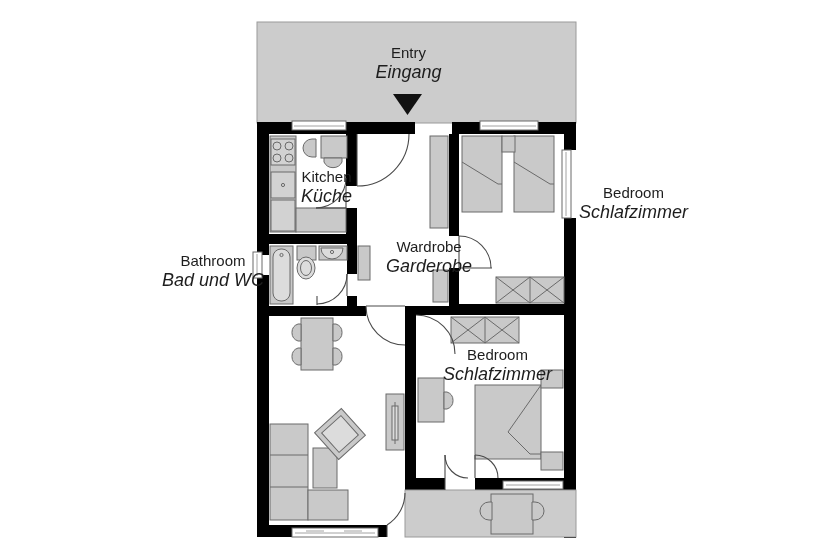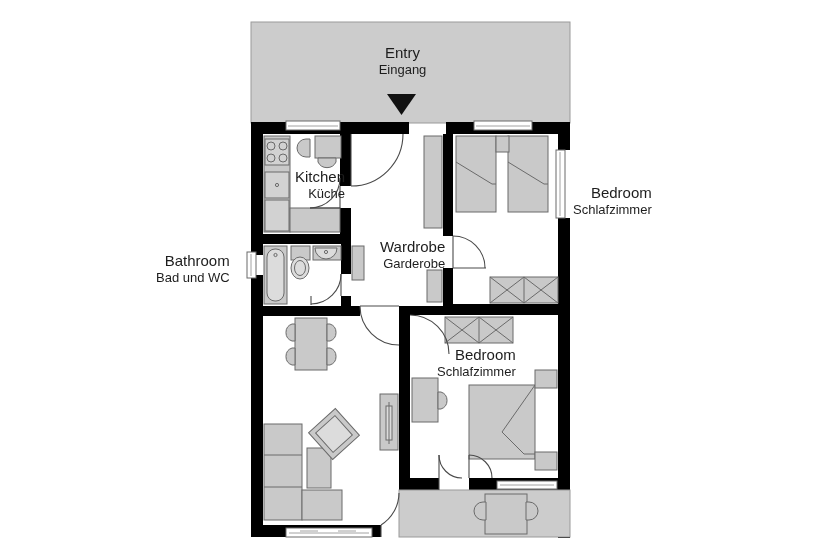--- a/index.html
+++ b/index.html
@@ -11,20 +11,21 @@
     width: 820px;
     height: 560px;
     overflow: hidden;
     font-family: "Liberation Sans", sans-serif;
   }
   #stage {
     position: relative;
     width: 716px;
     height: 560px;
     background: #ffffff;
+    margin-left: 6px;
   }
   #plan-svg {
     position: absolute;
     left: 0;
     top: 0;
   }
   .room-label {
     position: absolute;
     font-family: "Liberation Sans", sans-serif;
     color: #1d1d1d;
@@ -32,24 +33,25 @@
     white-space: nowrap;
     pointer-events: none;
   }
   .room-label .en {
     display: block;
     font-style: normal;
     font-size: 15px;
   }
   .room-label .de {
     display: block;
-    font-size: 13px;
+    font-style: italic;
+    font-size: 18px;
   }
   .lbl-center { text-align: center; }
-  .lbl-left   { text-align: right; }
+  .lbl-left   { text-align: center; }
 </style>
 </head>
 <body>
 
 <div id="stage">
 
   <svg id="plan-svg" width="820" height="560" viewBox="0 0 820 560">
     <defs>
       <style>
         .wall { fill: #000000; }

